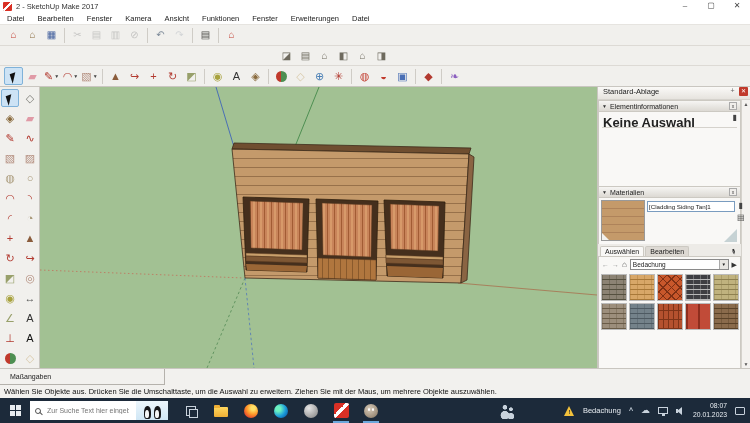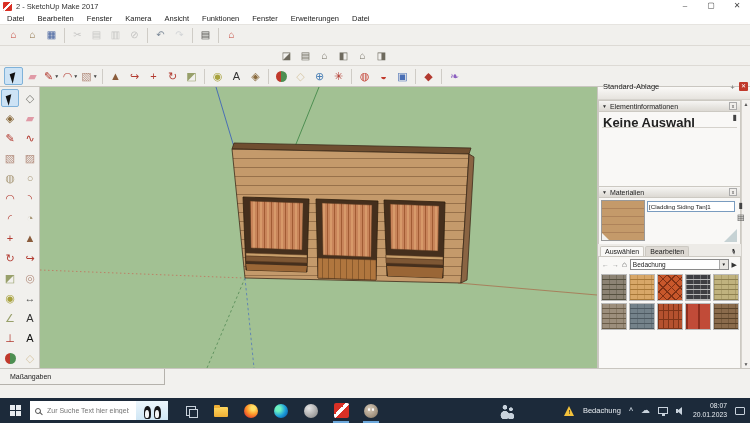--- a/index.html
+++ b/index.html
@@ -42,21 +42,21 @@
     border-right:1px solid #C9C6C0;display:grid;grid-template-columns:20px 20px;
     grid-auto-rows:20px;padding-top:1px;align-items:center;justify-items:center}
   .palette .tbtn{width:18px;height:18px}
   .palette .glyph{font-size:11px}
   
   .viewport{position:absolute;left:40px;top:87px;width:557px;height:281px;background:#A2C193}
   .viewport svg{display:block}
   
   .rightpanel{position:absolute;left:597px;top:87px;width:153px;height:281px;background:#EDEBE7;
     border-left:1px solid #C9C6C0;font-size:7px;color:#222}
-  .rp-header{height:13px;display:flex;align-items:flex-end;padding:0 2px 8px 5px;font-size:7.5px;
+  .rp-header{height:13px;display:flex;align-items:flex-start;padding:0 2px 8px 5px;font-size:7.5px;
     background:linear-gradient(#FAF9F7,#E6E3DE);border-bottom:1px solid #D5D2CC}
   .pin{margin-left:auto;color:#666;font-size:7px;width:9px;text-align:center}
   .rp-close{width:9px;height:9px;background:#C0392B;color:#fff;font-size:6px;line-height:9px;
     text-align:center;border-radius:1px;margin-left:2px}
   .rp-body{position:absolute;top:13px;left:0;right:9px;bottom:0}
   .rp-scroll{position:absolute;top:13px;right:0;width:9px;bottom:0;background:#F4F2EF;
     border-left:1px solid #D5D2CC;display:flex;flex-direction:column;
     justify-content:space-between;align-items:center;font-size:5px;color:#555;padding:1px 0}
   .sec-header{height:12px;background:linear-gradient(#F6F5F3,#DCD9D3);
     border:1px solid #CCC9C2;display:flex;align-items:center;padding:0 3px;gap:3px;font-size:7px}
@@ -533,20 +533,21 @@
         <div class="swatch" title="red-metal-roof" style="background: repeating-linear-gradient(90deg, rgb(142, 46, 30) 0px, rgb(142, 46, 30) 1.5px, rgba(0, 0, 0, 0) 1.5px, rgba(0, 0, 0, 0) 12px), linear-gradient(rgb(193, 75, 56), rgb(193, 75, 56));"></div>
         <div class="swatch" title="brown-shingles" style="background: repeating-linear-gradient(0deg, rgb(90, 66, 40) 0px, rgb(90, 66, 40) 1px, rgba(0, 0, 0, 0) 1px, rgba(0, 0, 0, 0) 5px), repeating-linear-gradient(90deg, rgba(90, 66, 40, 0.4) 0px, rgba(90, 66, 40, 0.4) 1px, rgba(0, 0, 0, 0) 1px, rgba(0, 0, 0, 0) 7px), linear-gradient(rgb(138, 107, 76), rgb(138, 107, 76));"></div>
       </div>
   </div>
 </div>
 
 <div class="bottombar">
   <div class="vcb">
     <span>Maßangaben</span>
   </div>
+  <div class="status">Wählen Sie Objekte aus. Drücken Sie die Umschalttaste, um die Auswahl zu erweitern. Ziehen Sie mit der Maus, um mehrere Objekte auszuwählen.</div>
 </div>
 
 <div class="taskbar">
   <span class="start">
       <span class="win-ico">
         <i></i>
       </span>
     </span>
   <span class="searchbox">
     <span class="mag"></span>

